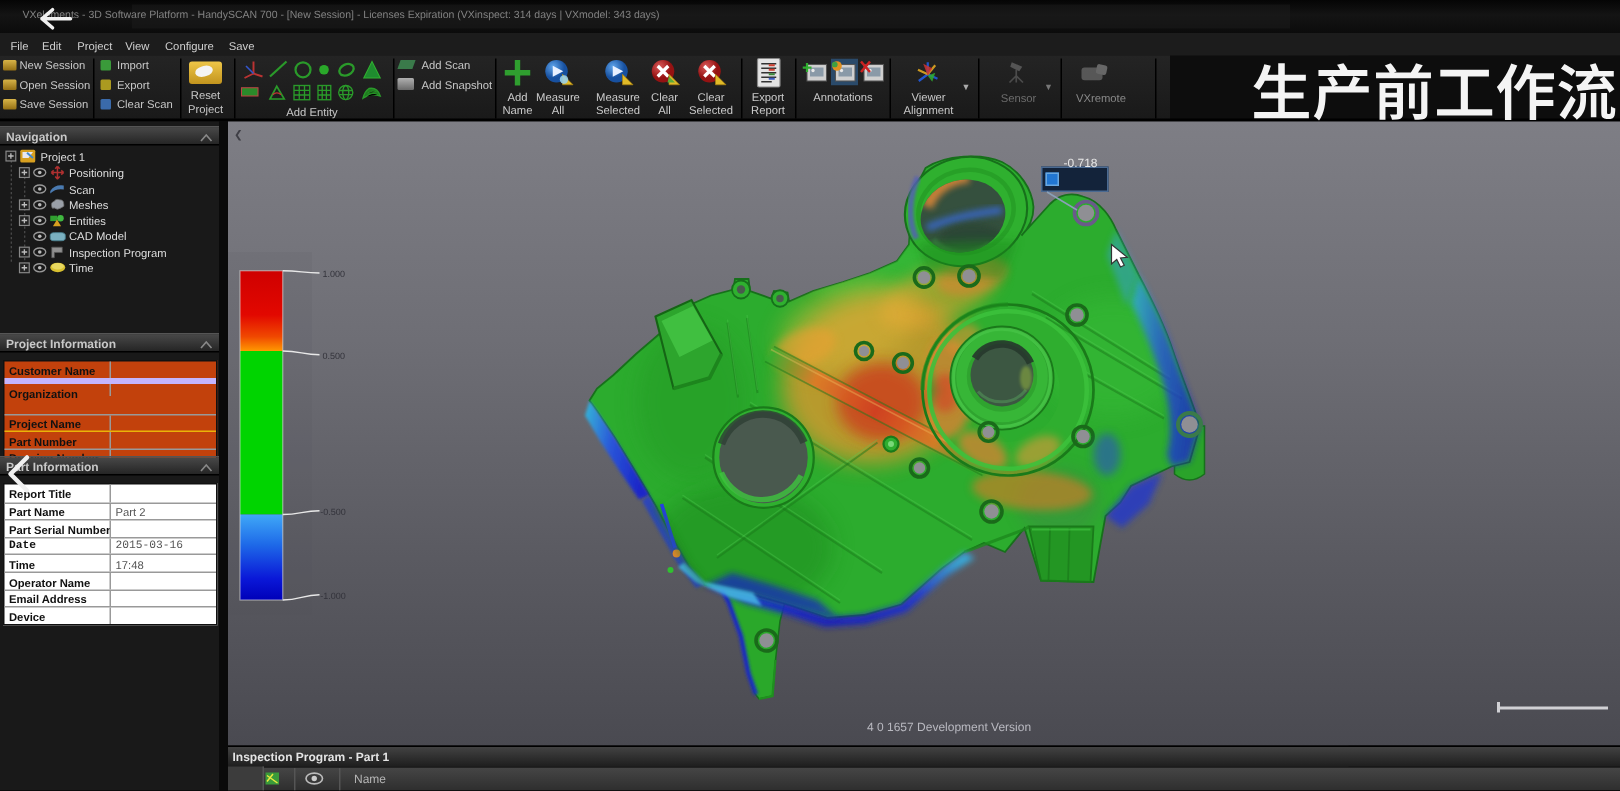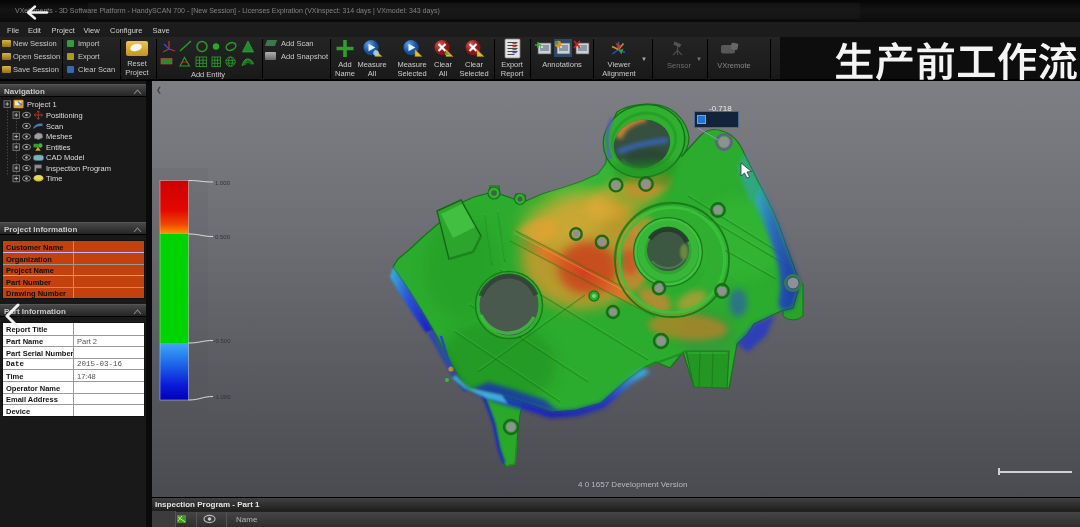--- a/index.html
+++ b/index.html
@@ -284,26 +284,26 @@
     <div class="txt" style="left:4px;top:224.5px;font-size:8px;font-weight:bold;color:#c8c8c8">Project Information</div>
     <svg class="abs" style="left:133px;top:226.5px" width="9" height="6">
       <path d="M1 5 L4.5 1 L8 5" stroke="#888" stroke-width="1.1" fill="none"></path>
     </svg>
 <div class="abs" style="left:2px;top:240px;width:143px;background:#c2410c;border:1px solid #111">
       <div style="position:relative;height:11.4px;">
         <div class="txt" style="left:3px;top:1.5px;font-size:7.5px;font-weight:bold;color:#111">Customer Name</div>
         <div class="abs" style="left:70px;top:0;width:1px;height:100%;background:#999"></div>
         <div class="txt" style="left:74px;top:1.5px;font-size:7.5px;color:#555"></div>
       </div>
-      <div style="position:relative;height:11.4px;border-top:1px solid #c4b5fd;">
+      <div style="position:relative;height:11.4px;border-top:4px solid #c4b5fd;">
         <div class="txt" style="left:3px;top:1.5px;font-size:7.5px;font-weight:bold;color:#111">Organization</div>
         <div class="abs" style="left:70px;top:0;width:1px;height:100%;background:#999"></div>
         <div class="txt" style="left:74px;top:1.5px;font-size:7.5px;color:#555"></div>
       </div>
-      <div style="position:relative;height:11.4px;border-top:1px solid #999;">
+      <div style="position:relative;height:11.4px;border-top:1px solid #999;margin-top:12px;">
         <div class="txt" style="left:3px;top:1.5px;font-size:7.5px;font-weight:bold;color:#111">Project Name</div>
         <div class="abs" style="left:70px;top:0;width:1px;height:100%;background:#999"></div>
         <div class="txt" style="left:74px;top:1.5px;font-size:7.5px;color:#555"></div>
       </div>
       <div style="position:relative;height:11.4px;border-top:1px solid #eab308;">
         <div class="txt" style="left:3px;top:1.5px;font-size:7.5px;font-weight:bold;color:#111">Part Number</div>
         <div class="abs" style="left:70px;top:0;width:1px;height:100%;background:#999"></div>
         <div class="txt" style="left:74px;top:1.5px;font-size:7.5px;color:#555"></div>
       </div>
       <div style="position:relative;height:11.4px;border-top:1px solid #999;text-align:center;">

